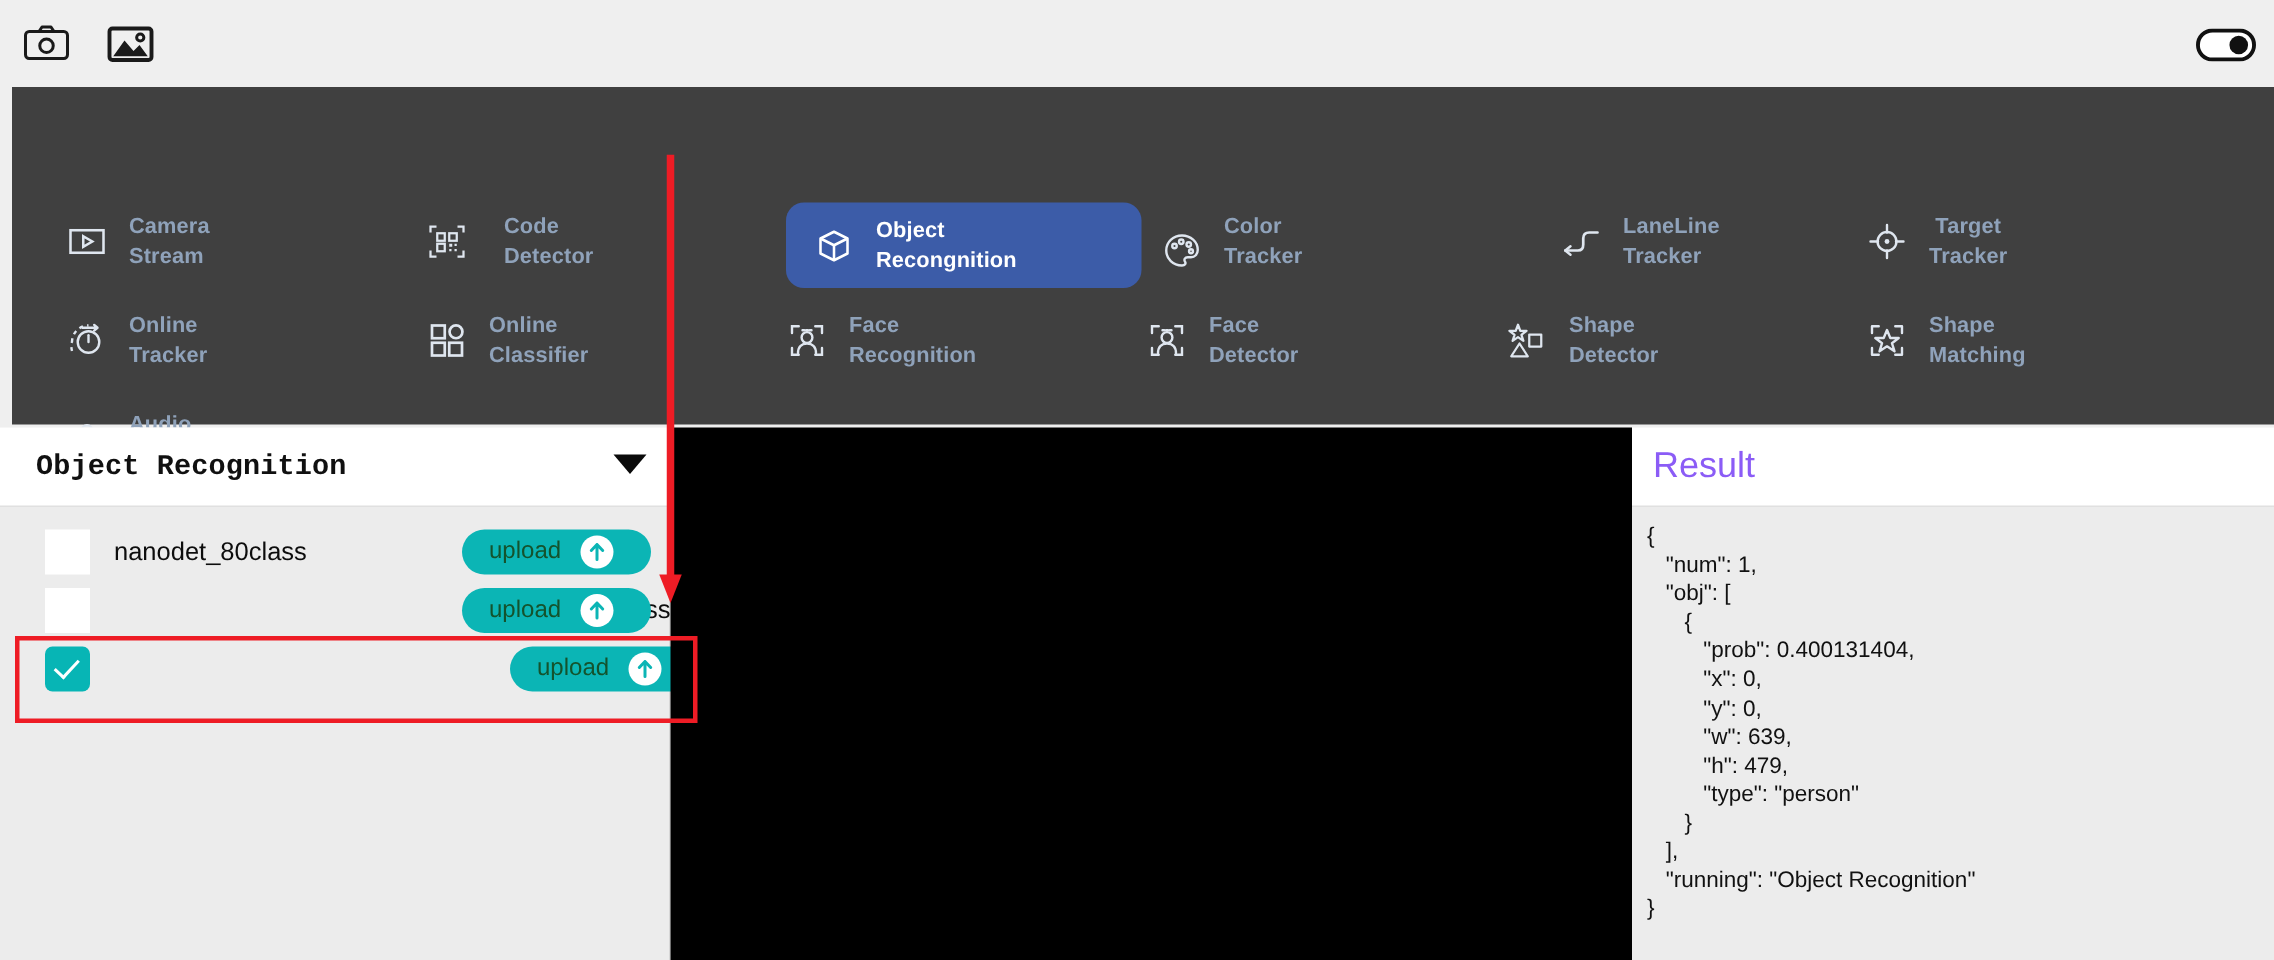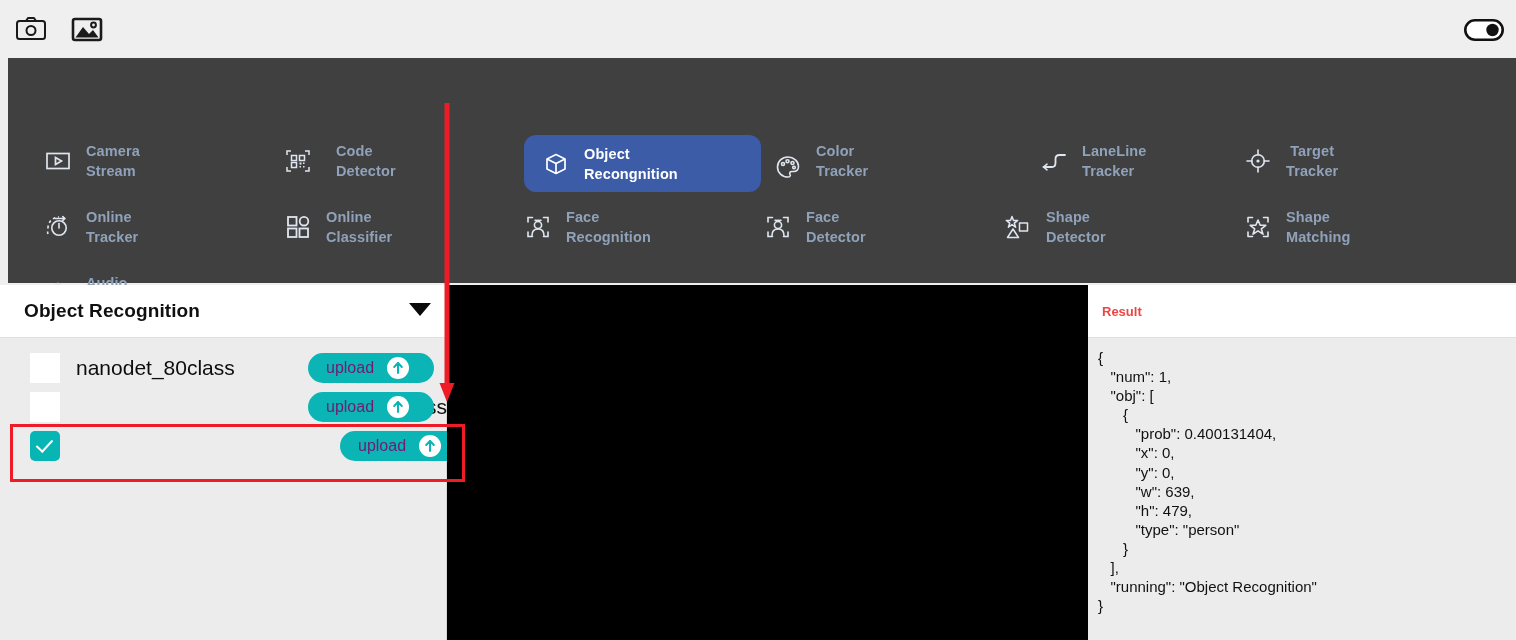--- a/index.html
+++ b/index.html
@@ -77,21 +77,21 @@
     background: #ececec;
     border-right: 1px solid #d7d7d7;
     box-sizing: border-box;
   }
   .lp-header {
     position: absolute; left: 0; top: 0;
     width: 447px; height: 53px;
     background: #ffffff;
     border-bottom: 1px solid #e0e0e0;
     box-sizing: border-box;
-    display: flex; align-items: center;
+    display: flex; align-items: center; font-family: Liberation Mono, monospace;
   }
   .lp-title {
     margin-left: 24px;
     font-size: 19px;
     font-weight: bold;
     color: #101010;
     letter-spacing: 0.1px;
   }
   .lp-caret {
     position: absolute; right: 16px; top: 18px;
@@ -123,38 +123,38 @@
     content: "";
     position: absolute;
     left: 10px; top: 5px;
     width: 7px; height: 14px;
     border: solid #ffffff;
     border-width: 0 2.6px 2.6px 0;
     transform: rotate(43deg);
   }
   .mname {
     margin-left: 16px;
-    font-size: 21px;
+    font-size: 17px;
     color: #0d0d0d;
     white-space: nowrap;
   }
   .upload-btn {
     position: absolute;
     height: 30px;
     background: #0bb5b5;
     border-radius: 16px;
     display: flex; align-items: center;
     padding: 0 7px 0 18px;
     gap: 13px;
     border: none;
     cursor: pointer;
   }
   .upload-btn .ul {
     font-size: 16px;
-    color: #701a75;
+    color: #14532d;
     font-weight: normal;
   }
   .upload-circle {
     width: 22px; height: 22px;
     border-radius: 50%;
     background: #ffffff;
     display: flex; align-items: center; justify-content: center;
     flex: 0 0 22px;
   }
 
@@ -175,23 +175,23 @@
   .rp-header {
     position: absolute; left: 0; top: 0;
     width: 428px; height: 53px;
     background: #ffffff;
     border-bottom: 1px solid #e0e0e0;
     box-sizing: border-box;
     display: flex; align-items: center;
   }
   .rp-title {
     margin-left: 14px;
-    font-size: 13px;
-    font-weight: bold;
-    color: #ef4444;
+    font-size: 24px;
+    font-weight: normal;
+    color: #8b5cf6;
   }
   .rp-body {
     position: absolute; left: 0; top: 53px;
     width: 428px; height: 302px;
     padding: 10px 0 0 10px;
     box-sizing: border-box;
   }
   .rp-json {
     font-family: "Liberation Sans", sans-serif;
     font-size: 15px;

